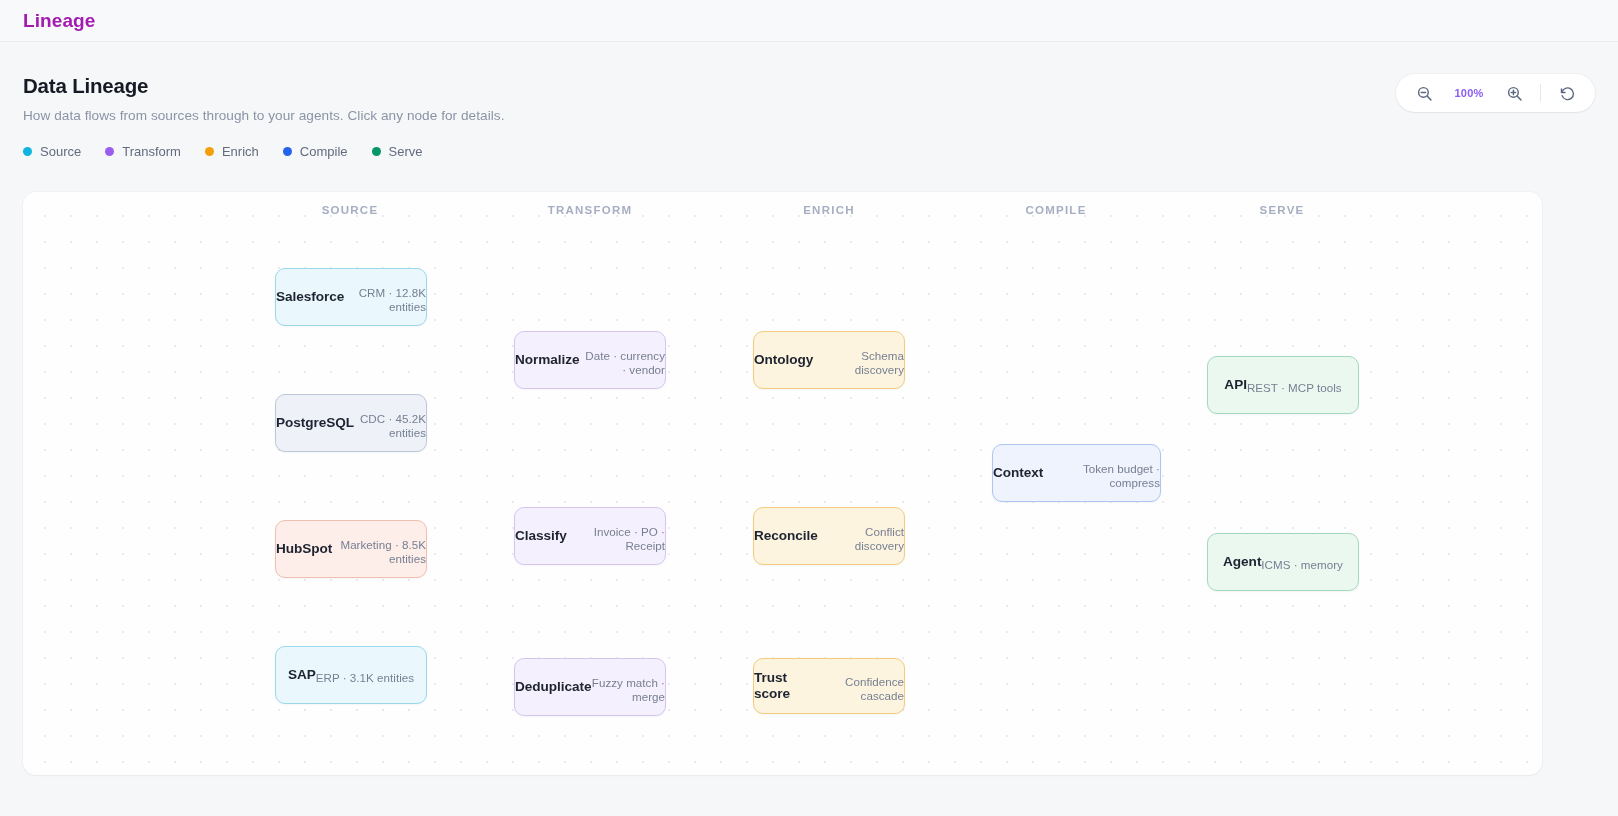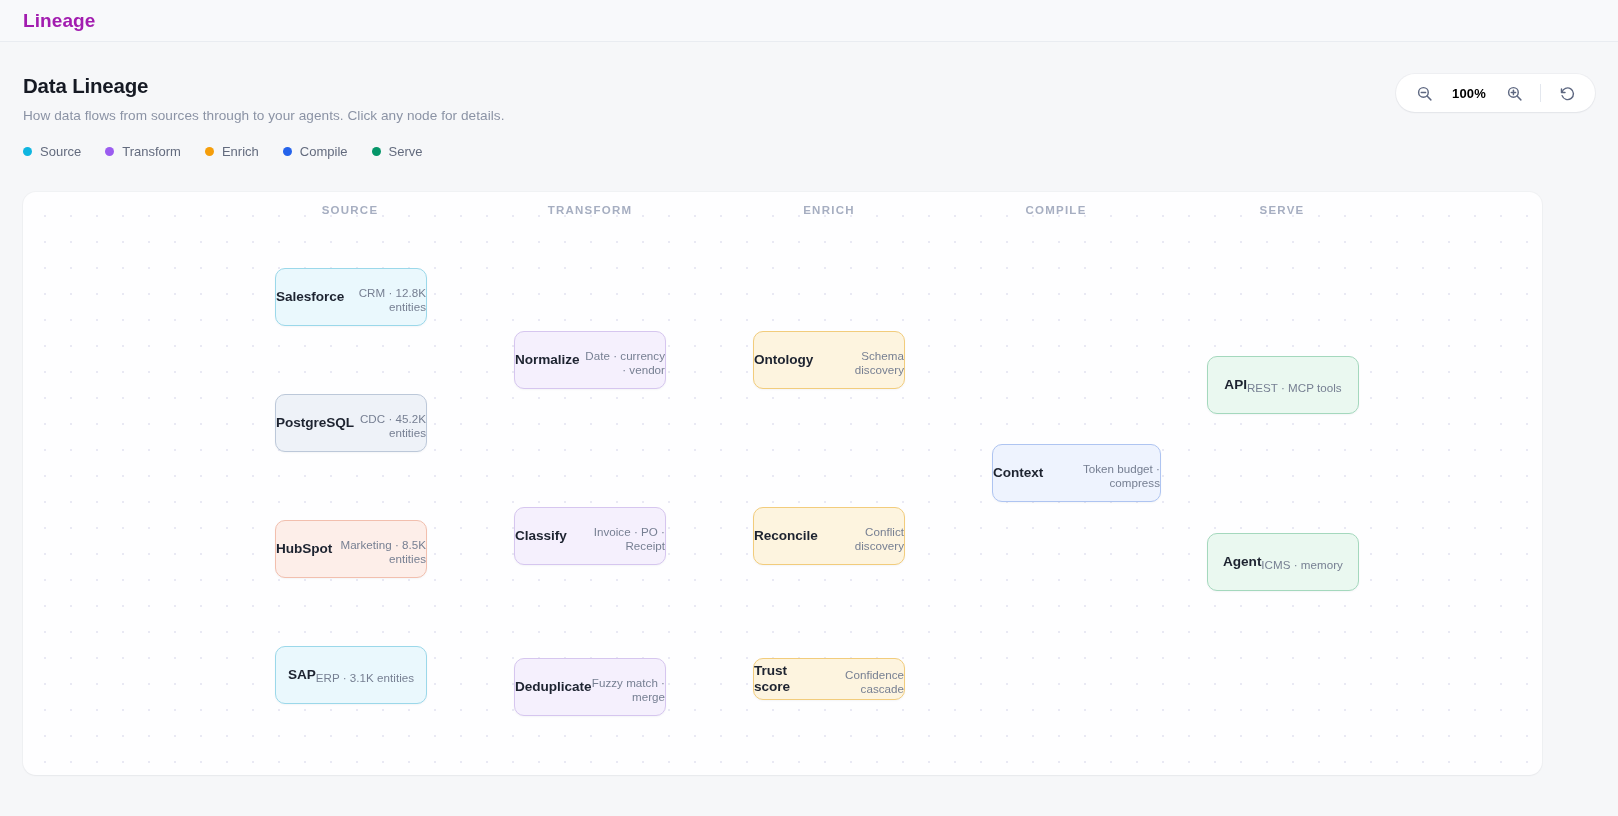--- a/index.html
+++ b/index.html
@@ -93,23 +93,23 @@
     height: 24px;
     display: flex;
     align-items: center;
     justify-content: center;
     cursor: pointer;
     color: #5d6780;
     background: none;
     border: none;
   }
   .zoom-level {
-    font-size: 13px;
-    font-weight: 700;
-    color: #000000;
+    font-size: 11px;
+    font-weight: 700;
+    color: #8b5cf6;
     min-width: 38px;
     text-align: center;
     letter-spacing: .2px;
   }
   .zoom-div {
     width: 1px;
     height: 18px;
     background: #e3e7ee;
   }
 
@@ -315,21 +315,21 @@
         <div class="node-meta">Fuzzy match · merge</div>
       </div>
       <div class="node n-enrich" style="left: 730px; top: 139px; width: 152px; height: 58px;">
         <div class="node-title">Ontology</div>
         <div class="node-meta">Schema discovery</div>
       </div>
       <div class="node n-enrich" style="left: 730px; top: 315px; width: 152px; height: 58px;">
         <div class="node-title">Reconcile</div>
         <div class="node-meta">Conflict discovery</div>
       </div>
-      <div class="node n-enrich" style="left: 730px; top: 466px; width: 152px; height: 42px;">
+      <div class="node n-enrich" style="left: 730px; top: 466px; width: 152px; height: 56px;">
         <div class="node-title">Trust score</div>
         <div class="node-meta">Confidence cascade</div>
       </div>
       <div class="node n-compile" style="left: 957px; top: 252px; width: 169px; height: 58px; margin-left: 12px;">
         <div class="node-title">Context</div>
         <div class="node-meta">Token budget · compress</div>
       </div>
       <div class="node n-serve" style="left: 1184px; top: 164px; width: 152px; height: 58px;">
         <div class="node-title">API</div>
         <div class="node-meta">REST · MCP tools</div>

